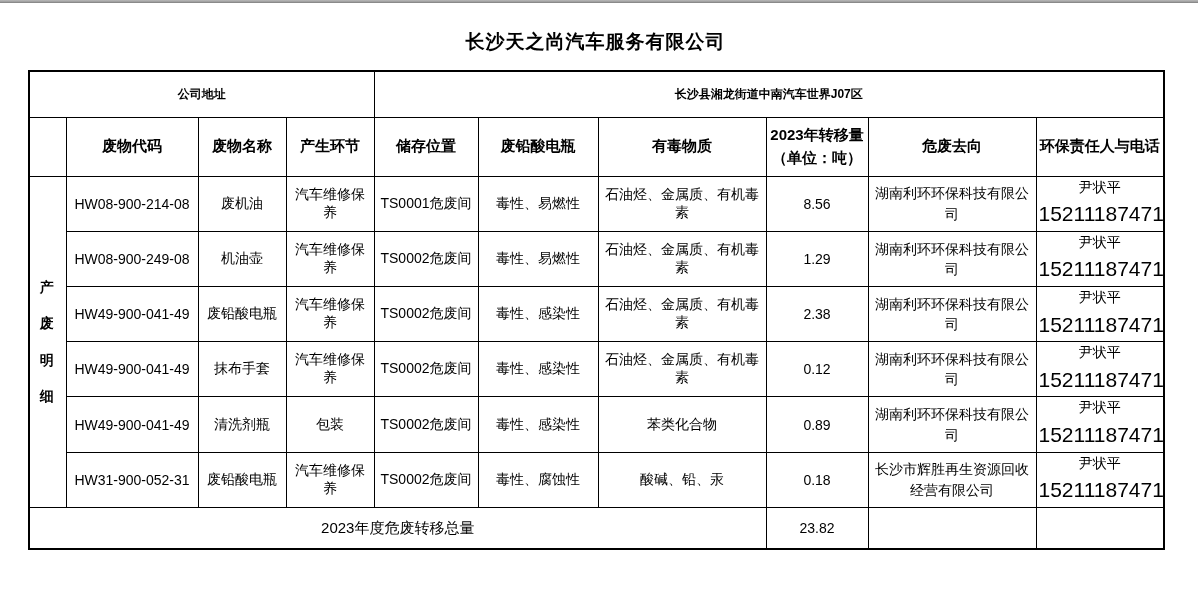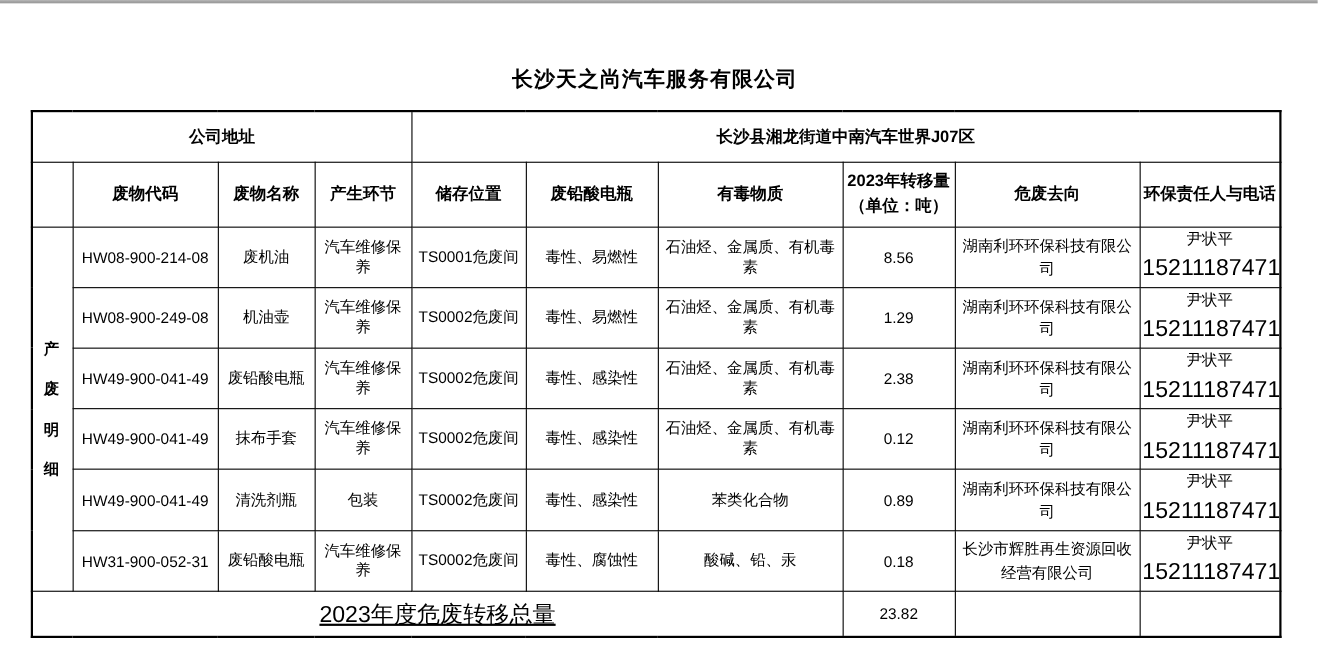--- a/index.html
+++ b/index.html
@@ -9,21 +9,21 @@
     font-family: "Liberation Sans", "DejaVu Sans", sans-serif;
     color: #000000;
     overflow: hidden;
   }
   .top-strip {
     width: 1198px; height: 3px;
     background: linear-gradient(#b9b9b9, #9b9b9b);
     border-bottom: 1px solid #8a8a8a;
   }
   .doc-title {
-    margin-top: 56px;
+    margin-top: 26px;
     margin-left: 28px;
     width: 1135px;
     text-align: center;
     font-size: 19px;
     font-weight: bold;
     letter-spacing: 1px;
     color: #000000;
   }
   table.waste-table {
     margin-top: 15px;
@@ -34,42 +34,42 @@
     border: 2px solid #000;
   }
   table.waste-table td {
     border: 1px solid #000;
     text-align: center;
     vertical-align: middle;
     font-size: 14px;
     padding: 0 2px;
     overflow: hidden;
   }
-  tr.row-merge-top td { height: 46px; font-size: 15px; font-weight: bold; }
+  tr.row-merge-top td { height: 46px; font-size: 12px; font-weight: bold; }
   tr.row-col-headers td { height: 59px; font-size: 15px; font-weight: bold; }
   tr.row-data td { height: 42px; }
   tr.row-total td { height: 42px; }
   td.side-cell {
     font-weight: bold;
     font-size: 18px;
     padding: 0;
   }
   .side-label-text {
     width: 1.15em;
     margin: 0 auto;
     line-height: 2.6;
     word-break: break-all;
     text-align: left;
   }
   td.cell-toxic { font-size: 13px; margin-left: 26px; }
   td.cell-dest  { font-size: 13px; line-height: 1.45; }
   td.cell-amount { font-size: 17px; }
   td.cell-contact { font-size: 14px; line-height: 1.55; }
   .contact-phone { font-size: 21px; }
-  tr.row-total td.total-label-cell { font-size: 21px; font-weight: normal; text-decoration: underline; }
+  tr.row-total td.total-label-cell { font-size: 15px; font-weight: normal; }
   .hdr-two-line { line-height: 1.5; }
 </style>
 </head>
 <body>
 
 <div class="top-strip"></div>
 
 <div class="doc-title">长沙天之尚汽车服务有限公司</div>
 
 <table class="waste-table">

